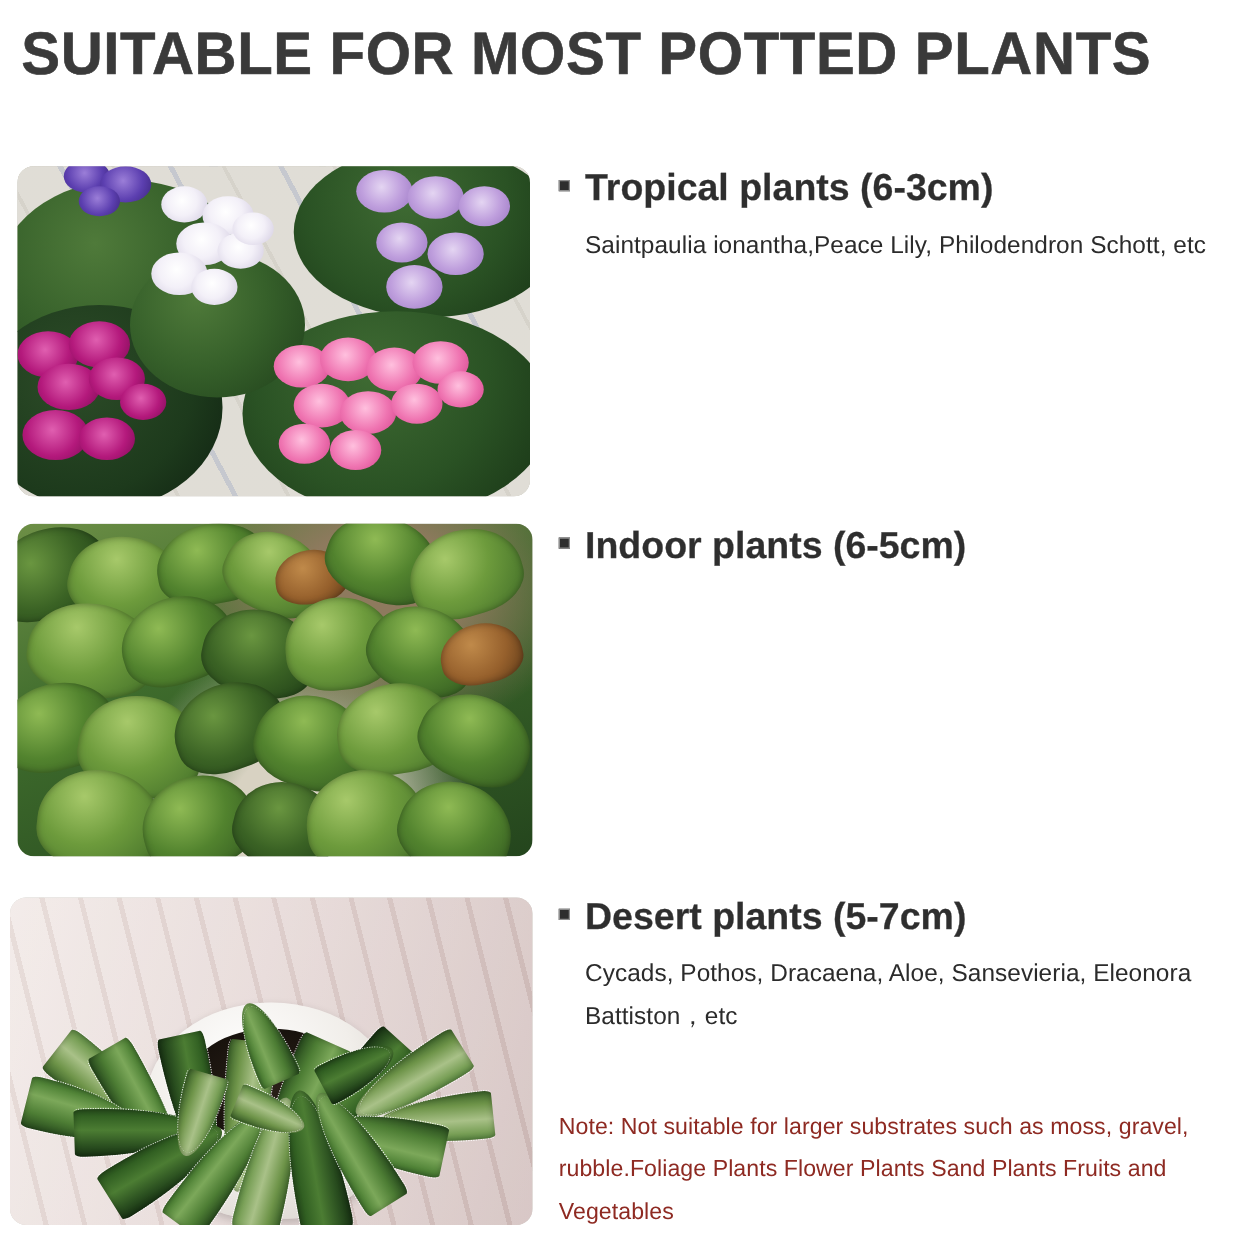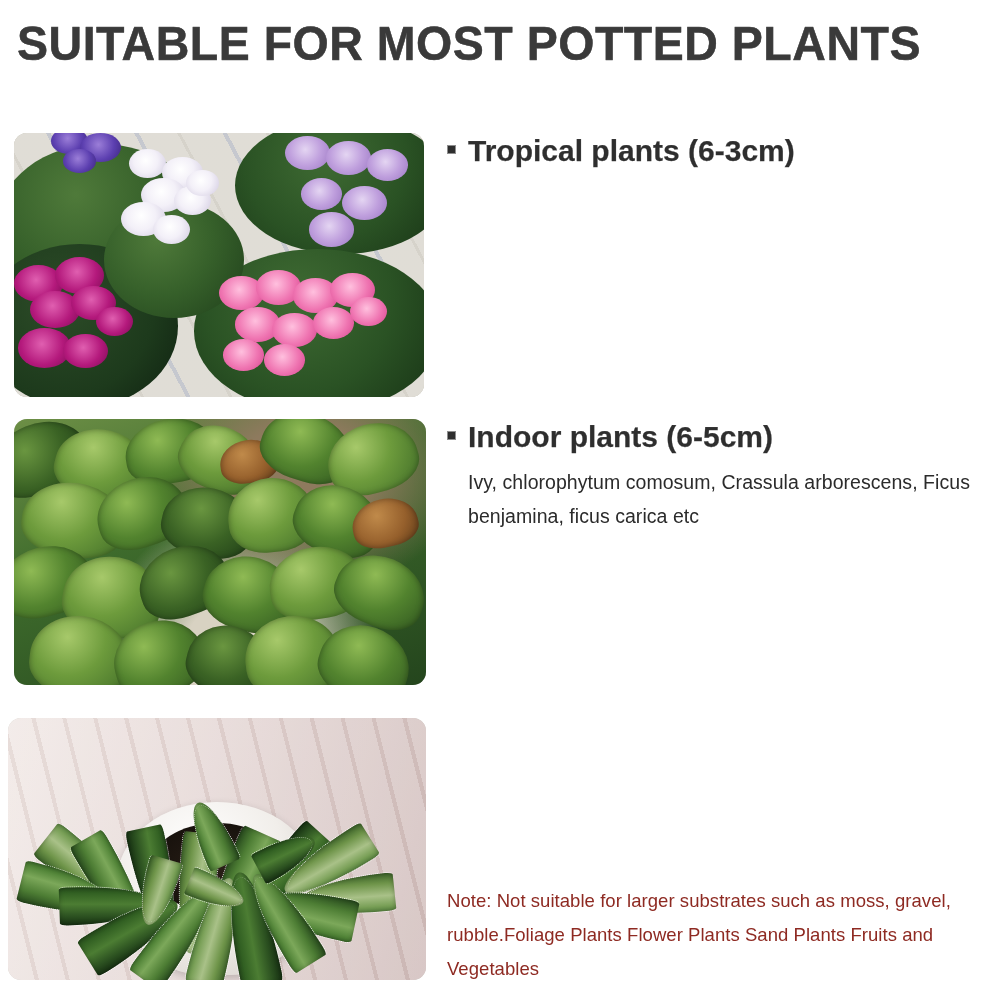--- a/index.html
+++ b/index.html
@@ -259,20 +259,21 @@
       <div class="flower f-pink" style="left:61%; top:80%; width:10%; height:12%;"></div>
       <div class="flower f-pink" style="left:82%; top:62%; width:9%;  height:11%;"></div>
     </div>
   </div>
 
   <div class="textcol">
     <div class="item-head">
       <span class="bullet"></span>
       <span>Tropical plants (6-3cm)</span>
     </div>
+    <div class="item-body">Saintpaulia ionantha,Peace Lily, Philodendron Schott, etc</div>
   </div>
 </div>
 
 <div class="row" id="row-1">
 
   <div class="photo" id="photo-1">
     <div class="photo-art" aria-hidden="true">
       <div class="jade-bg"></div>
 
       <div class="jleaf jl-dark" style="left:-6%; top:2%;  width:24%; height:26%; transform:rotate(-22deg);"></div>
@@ -303,21 +304,20 @@
       <div class="jleaf jl-light" style="left:56%; top:74%; width:23%; height:30%; transform:rotate(-7deg);"></div>
       <div class="jleaf jl-mid" style="left:74%; top:78%; width:22%; height:28%; transform:rotate(18deg);"></div>
     </div>
   </div>
 
   <div class="textcol">
     <div class="item-head">
       <span class="bullet"></span>
       <span>Indoor plants (6-5cm)</span>
     </div>
-    <div class="item-body">Ivy, chlorophytum comosum, Crassula arborescens, Ficus benjamina, ficus carica etc</div>
   </div>
 </div>
 
 <div class="row" id="row-2">
 
   <div class="photo" id="photo-2">
     <div class="photo-art" aria-hidden="true">
       <div class="aloe-bg"></div>
       <div class="pot"></div>
       <div class="pot-soil"></div>
@@ -341,15 +341,22 @@
       <div class="aleaf deep" style="left:56%; top:58%; width:10%; height:44%; transform:rotate(-12deg);"></div>
       <div class="aleaf" style="left:68%; top:54%; width:9%;  height:40%; transform:rotate(-32deg);"></div>
 
       <div class="aleaf pale" style="left:34%; top:28%; width:8%;  height:26%; transform:rotate(196deg);"></div>
       <div class="aleaf" style="left:48%; top:30%; width:8%;  height:26%; transform:rotate(-24deg);"></div>
       <div class="aleaf deep" style="left:56%; top:34%; width:8%;  height:24%; transform:rotate(62deg);"></div>
       <div class="aleaf pale" style="left:40%; top:40%; width:7%;  height:22%; transform:rotate(112deg);"></div>
     </div>
   </div>
 
+  <div class="textcol">
+    <div class="item-head">
+      <span class="bullet"></span>
+      <span>Desert plants (5-7cm)</span>
+    </div>
+    <div class="item-body">Cycads, Pothos, Dracaena, Aloe, Sansevieria, Eleonora Battiston，etc</div>
+  </div>
 </div>
 
 <div id="note">Note: Not suitable for larger substrates such as moss, gravel, rubble.Foliage Plants  Flower Plants  Sand Plants  Fruits and Vegetables</div>
 
 </body></html>

